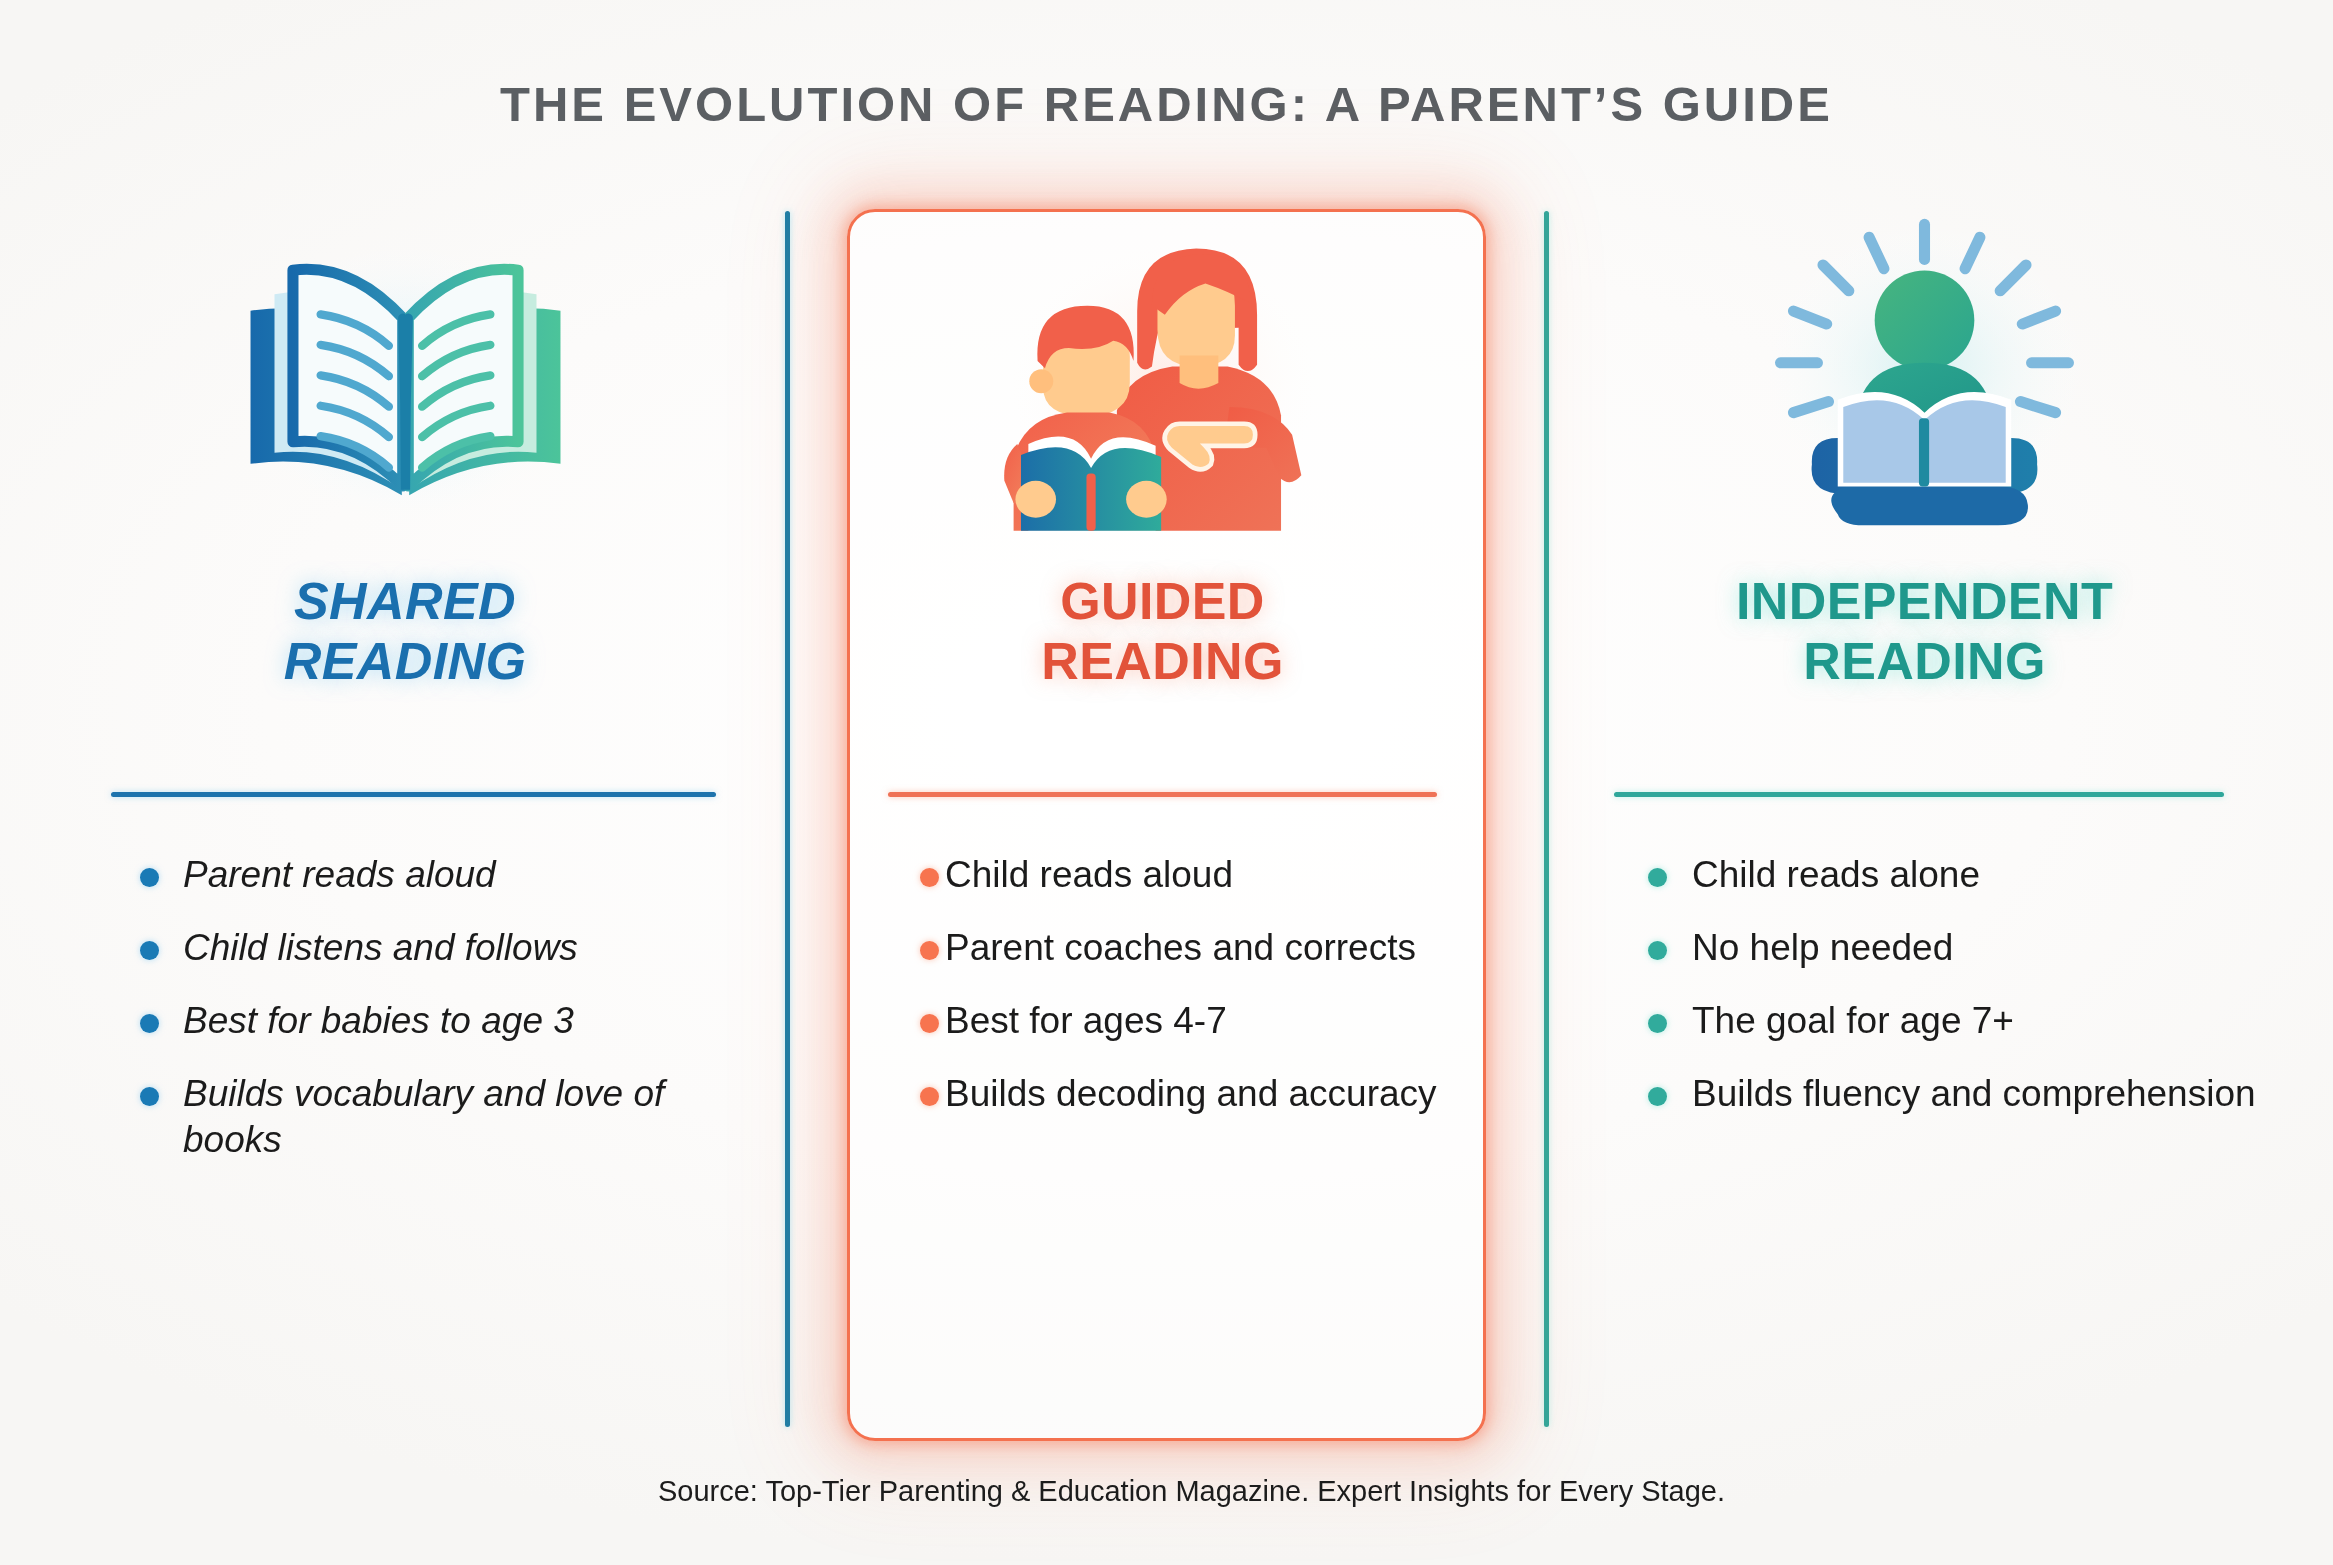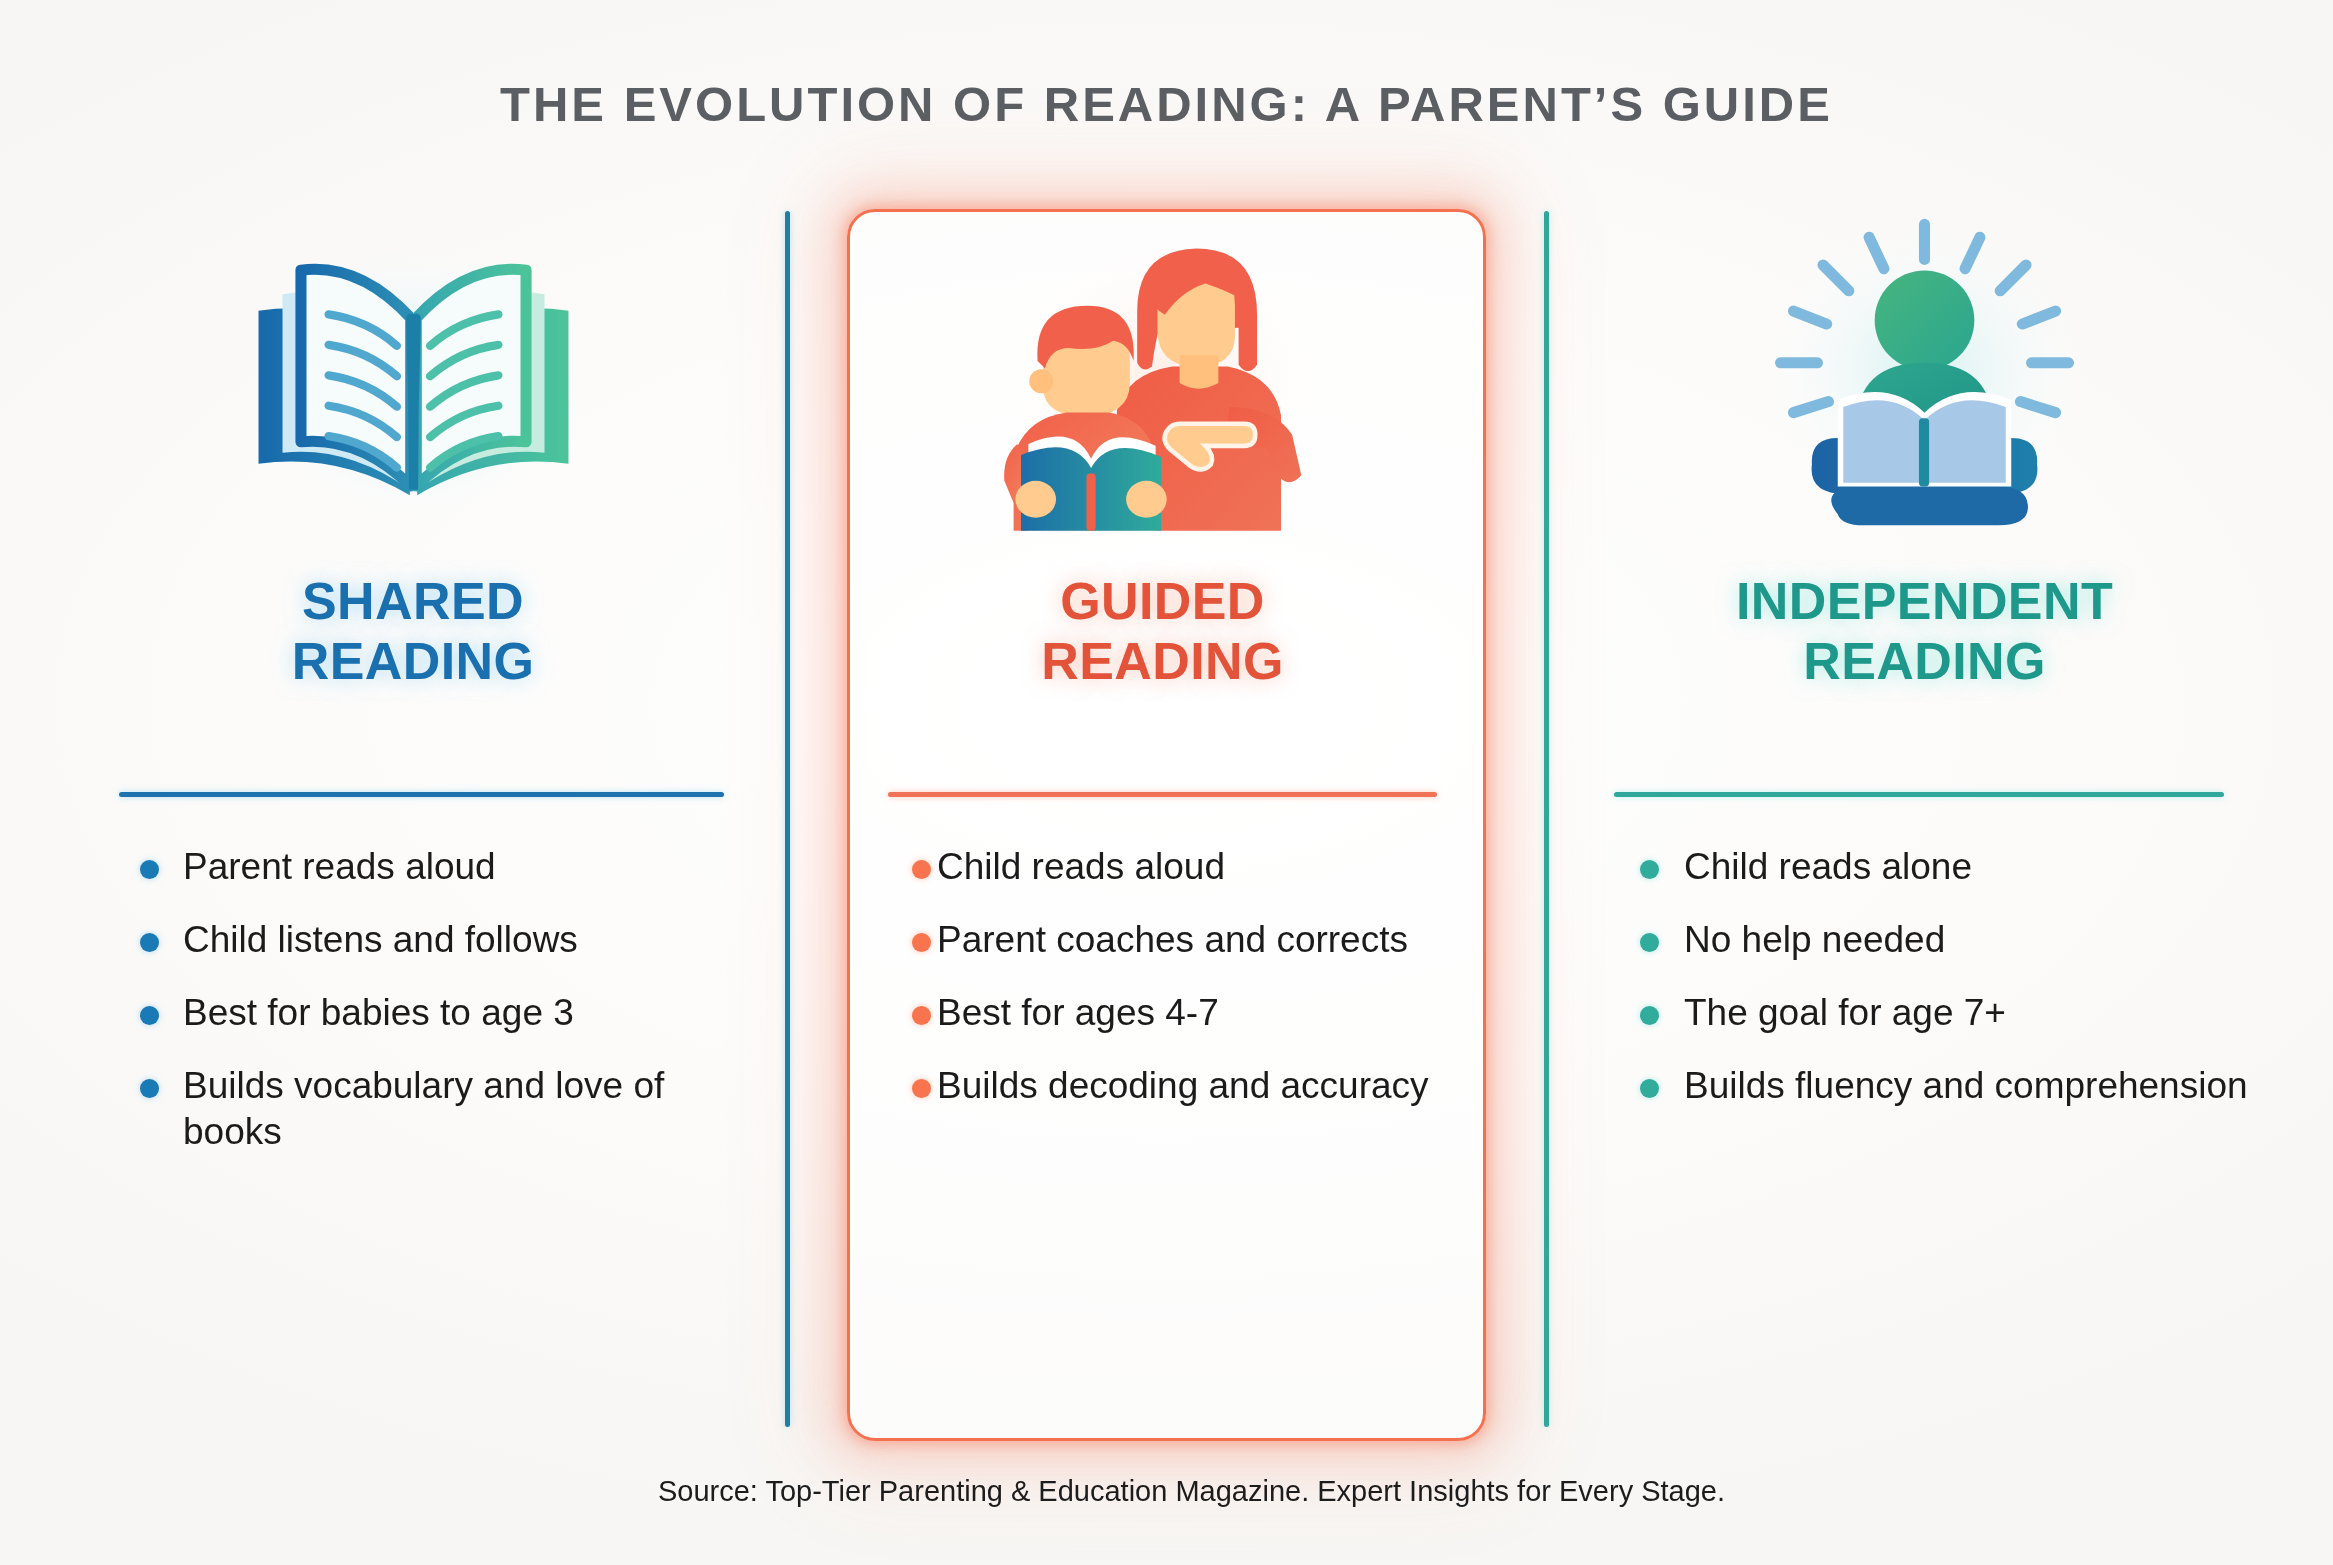--- a/index.html
+++ b/index.html
@@ -42,21 +42,21 @@
     width: 2333px;
     height: 1255px;
   }
 
   .column {
     position: absolute;
     top: 0;
     height: 100%;
     box-sizing: border-box;
   }
-  .col-1 { left: 76px;   width: 674px; }
+  .col-1 { left: 68px;   width: 674px; font-style: italic; }
   .col-2 { left: 847px;  width: 631px; }
   .col-3 { left: 1586px; width: 677px; }
 
   
   .divider {
     position: absolute;
     top: 16.6px;
     width: 4.6px;
     height: 1216px;
     border-radius: 2.8px;
@@ -122,21 +122,21 @@
   .col-2 .heading-rule { left: 41px; right: 41px; background: #ef7256; box-shadow: 0 0 6.5px rgba(250,150,120,.5);}
   .col-3 .heading-rule { left: 28px; right: 39px; background: #2fa79b; box-shadow: 0 0 6.5px rgba(130,230,218,.5);}
 
   
   .bullets {
     position: absolute;
     top: 646px;
     left: 0;
     width: 100%;
     list-style: none;
-    margin: 4px;
+    margin: 12px;
     padding: 0;
   }
   .bullet-item {
     position: relative;
     font-size: 37px;
     line-height: 1.22;
     color: #1b1b1b;
     margin-bottom: 28px;
     font-weight: 400;
   }

